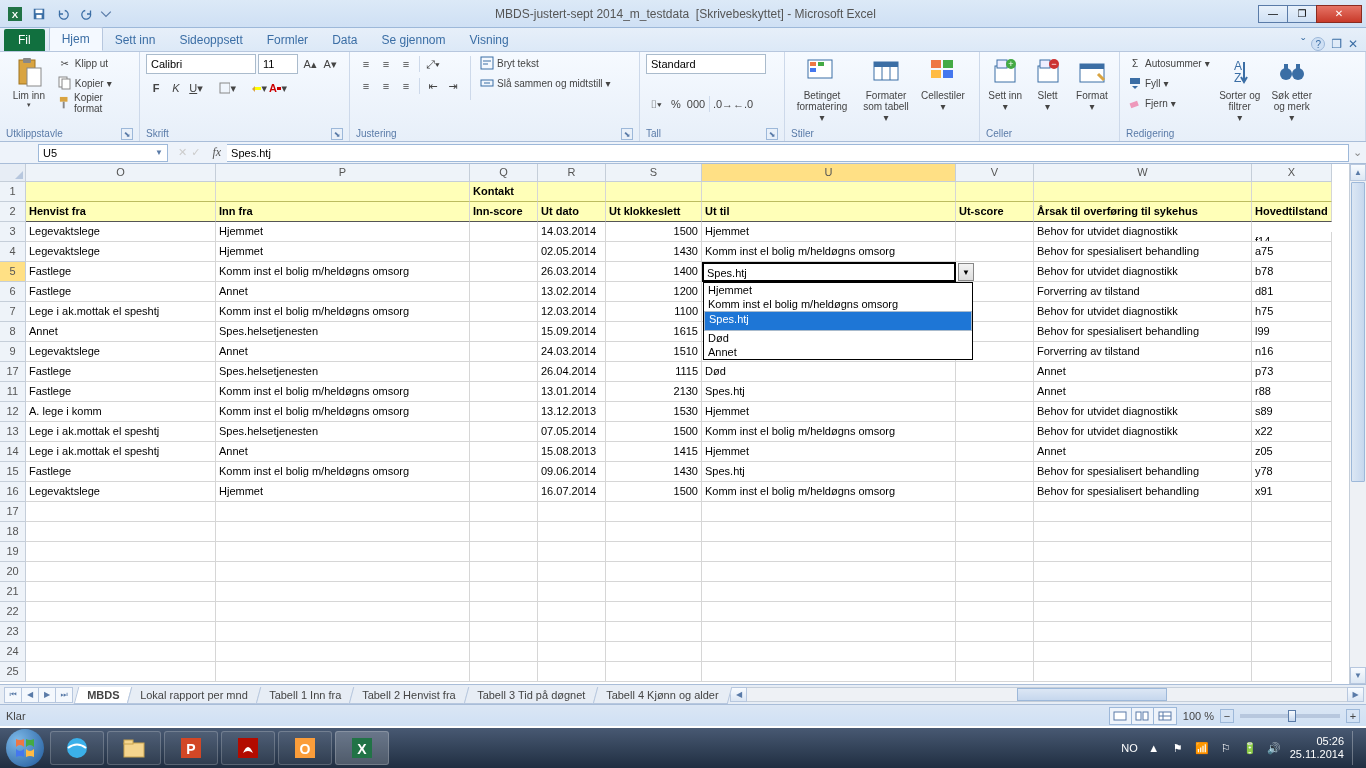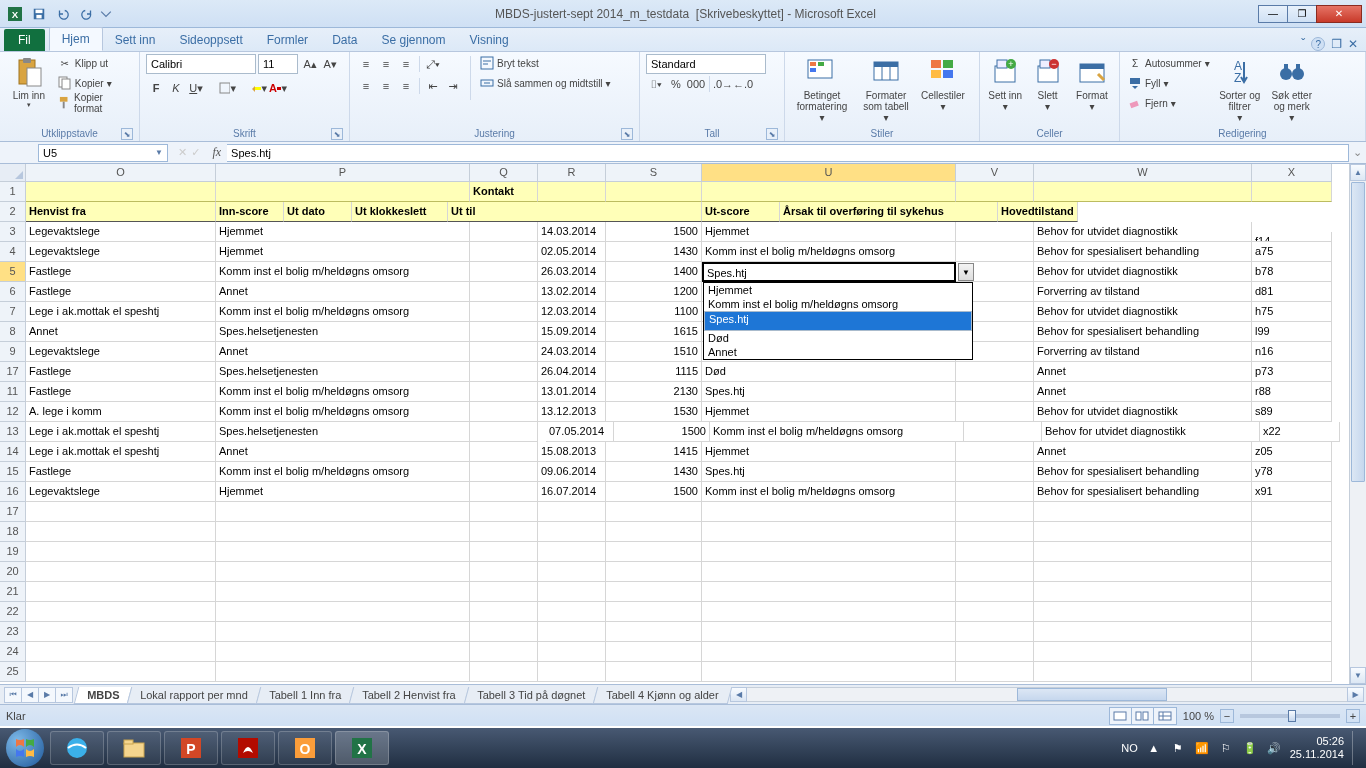--- a/index.html
+++ b/index.html
@@ -19,21 +19,21 @@
   .ribbon-tabs { height:24px; background:linear-gradient(#e7eff9,#dce9f7); display:flex; align-items:flex-end; padding-left:4px; border-bottom:1px solid #b7c7de; }
   .file-tab { background:#11703f; color:#fff; padding:4px 14px; font-size:12px; border-radius:2px 2px 0 0; margin-right:4px; }
   .r-tab { padding:4px 12px; font-size:12px; color:#3b6ea5; }
   .r-tab.active { background:#f4f9ff; border:1px solid #b7c7de; border-bottom:1px solid #f4f9ff; border-radius:2px 2px 0 0; color:#3b6ea5; }
   .help-icons { margin-left:auto; display:flex; gap:6px; padding-right:8px; color:#3b6ea5; font-size:12px; }
 
   
   .ribbon { height:90px; background:linear-gradient(#f6faff,#e7eff9); border-bottom:1px solid #a9bdd8; display:flex; }
   .group { border-right:1px solid #cdd9ea; padding:2px 6px 0 6px; display:flex; flex-direction:column; }
   .group-content { flex:1; display:flex; align-items:flex-start; gap:4px; }
-  .group-label { text-align:center; font-size:10px; color:#5a7ba8; padding:1px 0 2px; position:relative; }
+  .group-label { font-size:10px; color:#5a7ba8; padding:1px 0 2px; position:relative; }
   .group-label .launcher { position:absolute; right:0; bottom:1px; width:12px; height:12px; border:1px solid #9db8d9; font-size:8px; display:flex; align-items:center; justify-content:center; color:#5a7ba8; }
   .big-btn { display:flex; flex-direction:column; align-items:center; width:48px; padding-top:2px; font-size:10px; color:#444; text-align:center; line-height:1.1; }
   .big-btn .ico { width:32px; height:32px; margin-bottom:2px; display:flex; align-items:center; justify-content:center; }
   .vstack { display:flex; flex-direction:column; gap:2px; }
   .hstack { display:flex; align-items:center; gap:2px; }
   .mini { font-size:10px; color:#444; display:flex; align-items:center; gap:3px; height:18px; padding:0 2px; }
   .mini .ico { width:14px; height:14px; display:flex; align-items:center; justify-content:center; }
   .sel { border:1px solid #abc; background:#fff; height:20px; font-size:11px; padding:0 4px; }
   .sel.font { width:110px; }
   .sel.size { width:40px; }
@@ -287,21 +287,21 @@
                 <rect x="1" y="4" width="12" height="6" fill="none" stroke="#3b6ea5"></rect>
                 <path d="M4 7 H10" stroke="#3b6ea5"></path>
               </svg>
             </span><span>Slå sammen og midtstill</span> ▾</div>
       </div>
     </div>
     <div class="group-label"><span>Justering</span><span class="launcher">⬊</span></div>
   </div>
 
   <div class="group" style="width:145px">
-    <div class="group-content" style="flex-direction:column;gap:0">
+    <div class="group-content" style="flex-direction:column;gap:20px">
       <input class="sel numfmt" value="Standard" style="">
       <div class="btnrow">
         <div class="b">⌷▾</div>
         <div class="b">%</div>
         <div class="b">000</div>
         <div class="sep"></div>
         <div class="b">.0→</div>
         <div class="b">←.0</div>
       </div>
     </div>
@@ -464,20 +464,21 @@
         <div class="cell" style="width: 68px;">Kontakt</div>
         <div class="cell" style="width: 68px;"></div>
         <div class="cell" style="width: 96px;"></div>
         <div class="cell" style="width: 254px;"></div>
         <div class="cell" style="width: 78px;"></div>
         <div class="cell" style="width: 218px;"></div>
         <div class="cell" style="width: 80px;"></div>
       </div>
       <div class="row hdr2">
         <div class="cell" style="width: 190px;">Henvist fra</div>
+        <div class="cell" style="width: 254px;">Inn fra</div>
         <div class="cell" style="width: 68px;">Inn-score</div>
         <div class="cell" style="width: 68px;">Ut dato</div>
         <div class="cell" style="width: 96px;">Ut klokkeslett</div>
         <div class="cell" style="width: 254px;">Ut til</div>
         <div class="cell" style="width: 78px;">Ut-score</div>
         <div class="cell" style="width: 218px;">Årsak til overføring til sykehus</div>
         <div class="cell" style="width: 80px;">Hovedtilstand</div>
       </div>
       <div class="row ">
         <div class="cell" style="width: 190px;">Legevaktslege</div>
@@ -586,21 +587,21 @@
         <div class="cell num" style="width: 96px;">1530</div>
         <div class="cell" style="width: 254px;">Hjemmet</div>
         <div class="cell" style="width: 78px;"></div>
         <div class="cell" style="width: 218px;">Behov for utvidet diagnostikk</div>
         <div class="cell" style="width: 80px;">s89</div>
       </div>
       <div class="row ">
         <div class="cell" style="width: 190px;">Lege i ak.mottak el speshtj</div>
         <div class="cell" style="width: 254px;">Spes.helsetjenesten</div>
         <div class="cell" style="width: 68px;"></div>
-        <div class="cell" style="width: 68px; margin-left: 8px;">07.05.2014</div>
+        <div class="cell" style="width: 68px;">07.05.2014</div>
         <div class="cell num" style="width: 96px;">1500</div>
         <div class="cell" style="width: 254px;">Komm inst el bolig m/heldøgns omsorg</div>
         <div class="cell" style="width: 78px;"></div>
         <div class="cell" style="width: 218px;">Behov for utvidet diagnostikk</div>
         <div class="cell" style="width: 80px;">x22</div>
       </div>
       <div class="row ">
         <div class="cell" style="width: 190px;">Lege i ak.mottak el speshtj</div>
         <div class="cell" style="width: 254px;">Annet</div>
         <div class="cell" style="width: 68px;"></div>

